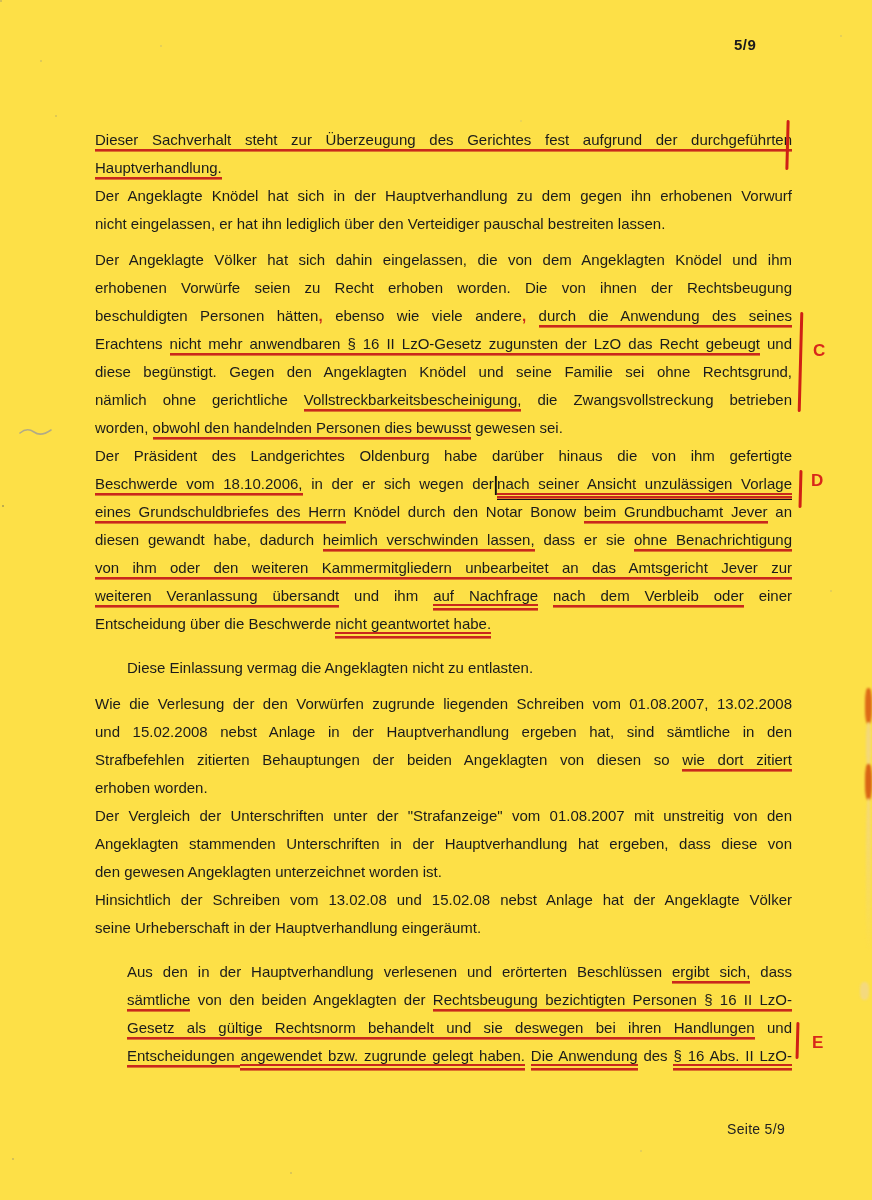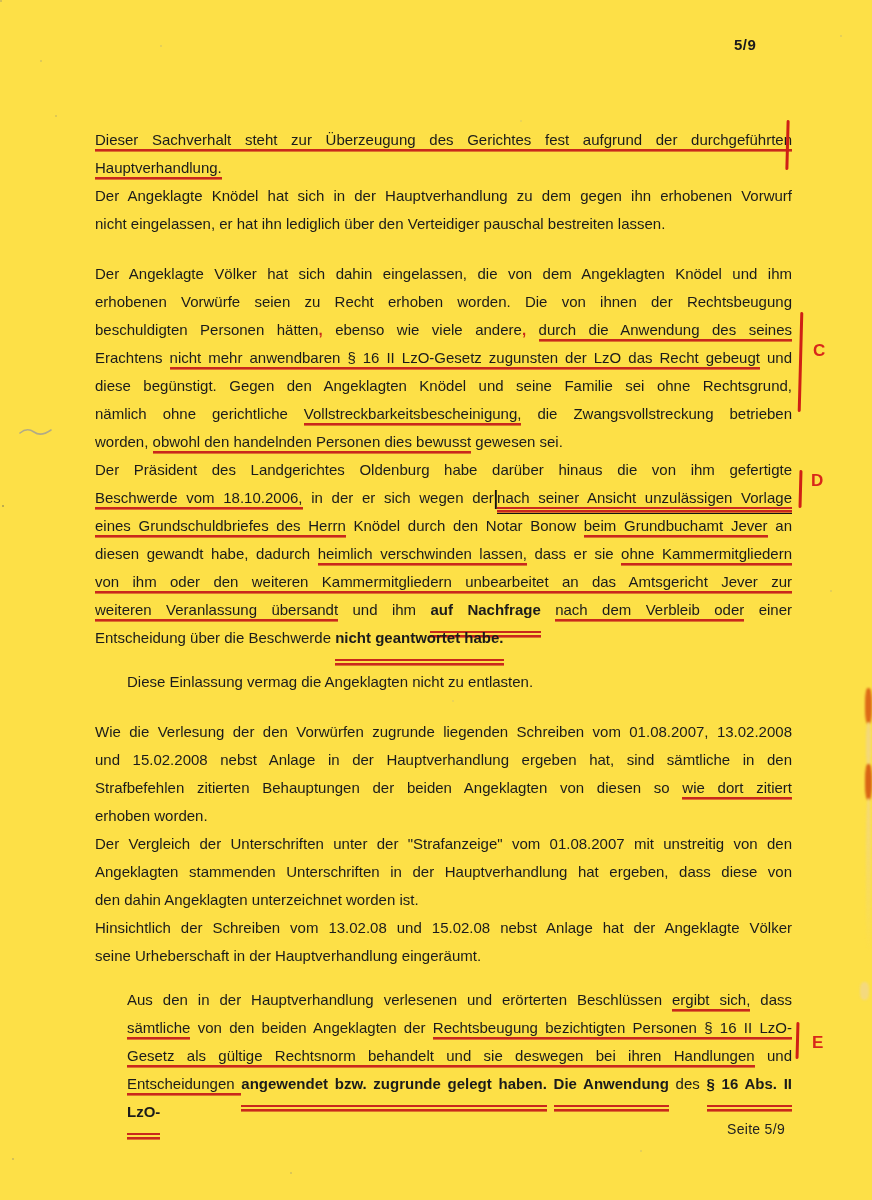--- a/index.html
+++ b/index.html
@@ -21,21 +21,21 @@
   }
   .footer-label{
     position:absolute;top:1121px;left:727px;
     font-size:14px;letter-spacing:.3px;color:#222;
   }
   .content{
     position:absolute;left:95px;top:126px;width:697px;
   }
   .block{margin:0;}
   .block.sp-s{margin-top:16px;margin-left:32px;}
-  .block.sp-m{margin-top:22px;}
+  .block.sp-m{margin-top:8px;}
   .line{
     height:28px;line-height:28px;
     font-size:15px;
     text-align:left;
     white-space:normal;
     overflow:visible;
   }
   .line.just{
     text-align:justify;
     text-align-last:justify;
@@ -48,22 +48,21 @@
     background-position:0 calc(100% - 0.5px);
     background-repeat:no-repeat;
     padding-bottom:4px;
   }
   
   .m-d{
     background-image:linear-gradient(var(--red),var(--red)),linear-gradient(var(--red),var(--red));
     background-size:100% 2.6px,100% 2.4px;
     background-position:0 100%,0 calc(100% - 4.5px);
     background-repeat:no-repeat,no-repeat;
-    padding-bottom:20px;
-    font-weight:bold;
+    padding-bottom:7px;
   }
   
   .m-b{
     border-bottom:1.6px solid #151515;
     background-image:linear-gradient(var(--red),var(--red)),linear-gradient(var(--red),var(--red));
     background-size:100% 2.6px,100% 2.4px;
     background-position:0 100%,0 calc(100% - 4px);
     background-repeat:no-repeat,no-repeat;
     padding-bottom:7px;
   }
@@ -127,38 +126,38 @@
         <div class="line just"><span>Der Angeklagte Völker hat sich dahin eingelassen, die von dem Angeklagten Knödel und ihm</span></div>
         <div class="line just"><span>erhobenen Vorwürfe seien zu Recht erhoben worden. Die von ihnen der Rechtsbeugung</span></div>
         <div class="line just"><span>beschuldigten Personen hätten</span><span class="m-r">,</span><span> ebenso wie viele andere</span><span class="m-r">,</span><span> </span><span class="m-u">durch die Anwendung des seines</span></div>
         <div class="line just"><span>Erachtens </span><span class="m-u">nicht mehr anwendbaren § 16 II LzO-Gesetz zugunsten der LzO das Recht gebeugt</span><span> und</span></div>
         <div class="line just"><span>diese begünstigt. Gegen den Angeklagten Knödel und seine Familie sei ohne Rechtsgrund,</span></div>
         <div class="line just"><span>nämlich ohne gerichtliche </span><span class="m-u">Vollstreckbarkeitsbescheinigung,</span><span> die Zwangsvollstreckung betrieben</span></div>
         <div class="line"><span>worden, </span><span class="m-u">obwohl den handelnden Personen dies bewusst</span><span> gewesen sei.</span></div>
         <div class="line just"><span>Der Präsident des Landgerichtes Oldenburg habe darüber hinaus die von ihm gefertigte</span></div>
         <div class="line just"><span class="m-u">Beschwerde vom 18.10.2006,</span><span> in der er sich wegen der</span><span class="m-k">|</span><span class="m-b">nach seiner Ansicht unzulässigen Vorlage</span></div>
         <div class="line just"><span class="m-u">eines Grundschuldbriefes des Herrn</span><span> Knödel durch den Notar Bonow </span><span class="m-u">beim Grundbuchamt Jever</span><span> an</span></div>
-        <div class="line just"><span>diesen gewandt habe, dadurch </span><span class="m-u">heimlich verschwinden lassen,</span><span> dass er sie </span><span class="m-u">ohne Kammermitgliedern</span></div>
+        <div class="line just"><span>diesen gewandt habe, dadurch </span><span class="m-u">heimlich verschwinden lassen,</span><span> dass er sie </span><span class="m-u">ohne Benachrichtigung</span></div>
         <div class="line just"><span class="m-u">von ihm oder den weiteren Kammermitgliedern unbearbeitet an das Amtsgericht Jever zur</span></div>
         <div class="line just"><span class="m-u">weiteren Veranlassung übersandt</span><span> und ihm </span><span class="m-d">auf Nachfrage</span><span> </span><span class="m-u">nach dem Verbleib oder</span><span> einer</span></div>
         <div class="line"><span>Entscheidung über die Beschwerde </span><span class="m-d">nicht geantwortet habe.</span></div>
       </div>
       <div class="block sp-s">
         <div class="line"><span>Diese Einlassung vermag die Angeklagten nicht zu entlasten.</span></div>
       </div>
       <div class="block sp-m">
         <div class="line just"><span>Wie die Verlesung der den Vorwürfen zugrunde liegenden Schreiben vom 01.08.2007, 13.02.2008</span></div>
         <div class="line just"><span>und 15.02.2008 nebst Anlage in der Hauptverhandlung ergeben hat, sind sämtliche in den</span></div>
         <div class="line just"><span>Strafbefehlen zitierten Behauptungen der beiden Angeklagten von diesen so </span><span class="m-u">wie dort zitiert</span></div>
         <div class="line"><span>erhoben worden.</span></div>
       </div>
       <div class="block">
         <div class="line just"><span>Der Vergleich der Unterschriften unter der "Strafanzeige" vom 01.08.2007 mit unstreitig von den</span></div>
         <div class="line just"><span>Angeklagten stammenden Unterschriften in der Hauptverhandlung hat ergeben, dass diese von</span></div>
-        <div class="line"><span>den dahin Angeklagten unterzeichnet worden ist.</span></div>
+        <div class="line"><span>den gewesen Angeklagten unterzeichnet worden ist.</span></div>
       </div>
       <div class="block">
         <div class="line just"><span>Hinsichtlich der Schreiben vom 13.02.08 und 15.02.08 nebst Anlage hat der Angeklagte Völker</span></div>
         <div class="line"><span>seine Urheberschaft in der Hauptverhandlung eingeräumt.</span></div>
       </div>
       <div class="block sp-s">
         <div class="line just"><span>Aus den in der Hauptverhandlung verlesenen und erörterten Beschlüssen </span><span class="m-u">ergibt sich,</span><span> dass</span></div>
         <div class="line just"><span class="m-u">sämtliche</span><span> von den beiden Angeklagten der </span><span class="m-u">Rechtsbeugung bezichtigten Personen § 16 II LzO-</span></div>
         <div class="line just"><span class="m-u">Gesetz als gültige Rechtsnorm behandelt und sie deswegen bei ihren Handlungen</span><span> und</span></div>
         <div class="line just"><span class="m-u">Entscheidungen </span><span class="m-d">angewendet bzw. zugrunde gelegt haben.</span><span> </span><span class="m-d">Die Anwendung</span><span> des </span><span class="m-d">§ 16 Abs. II LzO-</span></div>

